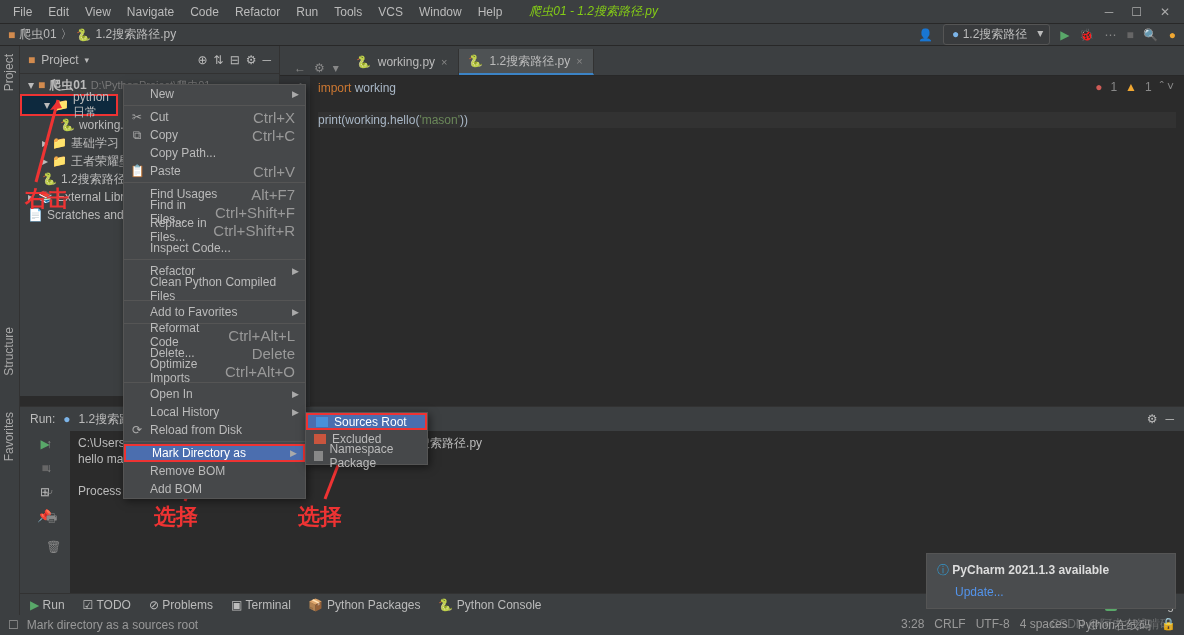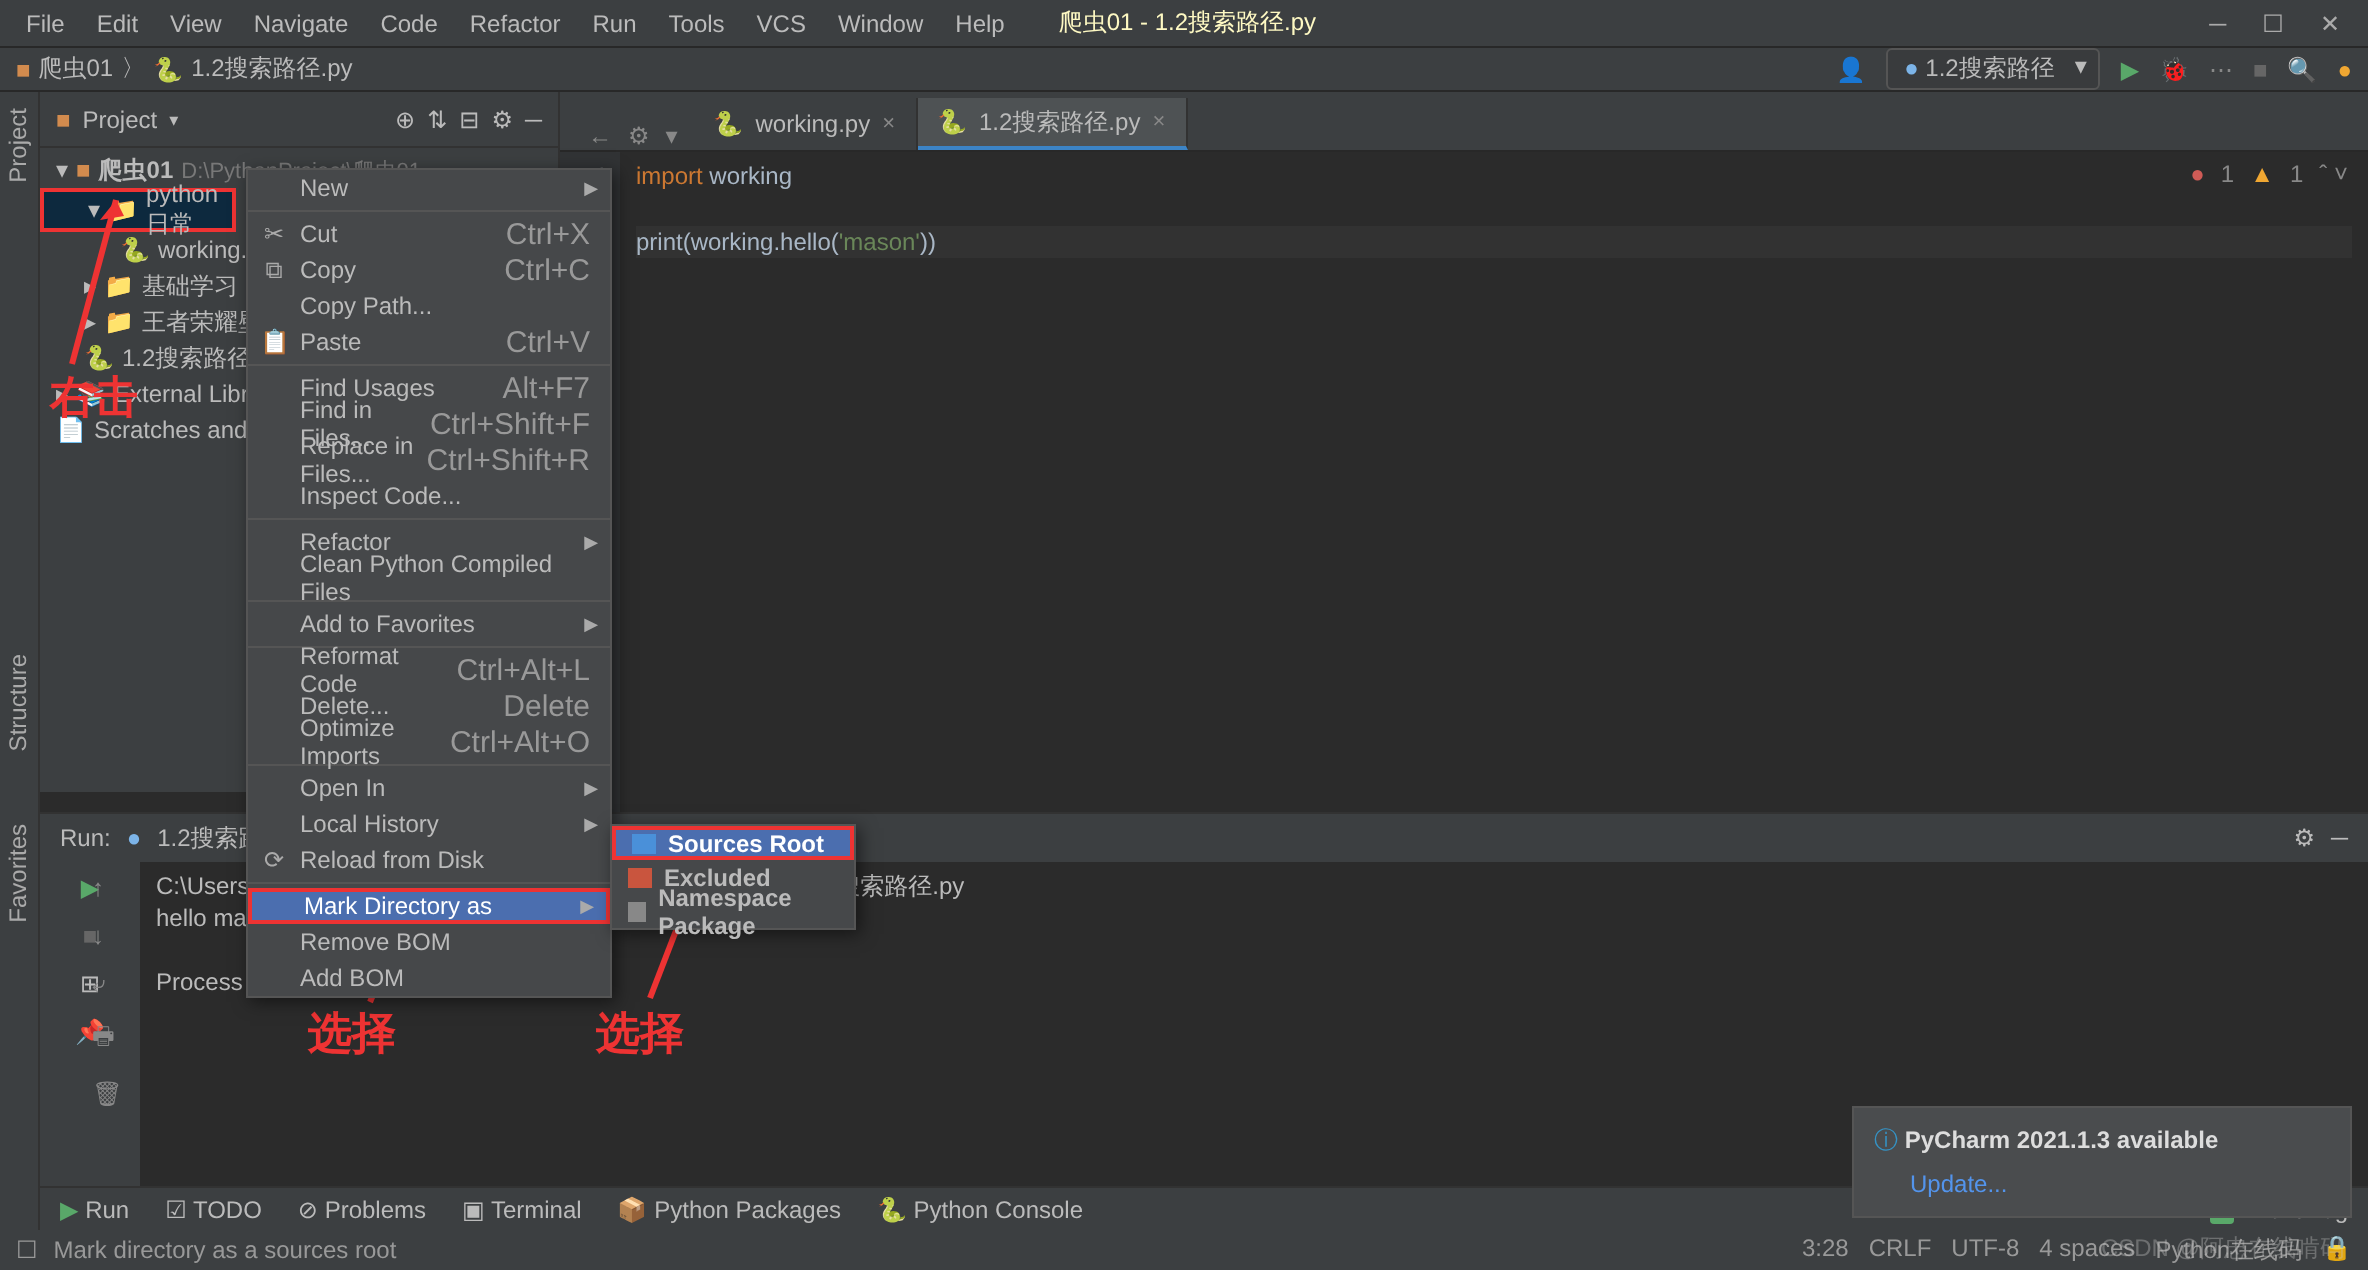--- a/index.html
+++ b/index.html
@@ -1,20 +1,20 @@
 <!DOCTYPE html>
 <html><head>
 <meta charset="utf-8">
 <style>
 * { margin: 0; padding: 0; box-sizing: border-box; font-family: "Segoe UI", Arial, sans-serif; font-size: 12px; }
 body { background: #2b2b2b; color: #bbb; width: 1184px; height: 635px; overflow: hidden; position: relative; }
 .titlebar { height: 24px; background: #3c3f41; display: flex; align-items: center; padding: 0 6px; border-bottom: 1px solid #282828; }
 .titlebar .menu { display: flex; gap: 2px; }
 .titlebar .menu span { padding: 2px 7px; cursor: pointer; }
-.titlebar .title { margin-left: 20px; color: #fef9c3; }
+.titlebar .title { margin-left: 20px; color: #84cc16; font-style: italic; }
 .titlebar .winbtns { margin-left: auto; display: flex; gap: 18px; color: #aaa; padding-right: 8px; }
 .breadcrumb { height: 22px; background: #3c3f41; display: flex; align-items: center; padding: 0 8px; gap: 4px; border-bottom: 1px solid #282828; }
 .breadcrumb .right { margin-left: auto; display: flex; align-items: center; gap: 10px; }
 .run-select { background: #393b3d; border: 1px solid #555; padding: 1px 22px 1px 8px; border-radius: 3px; position: relative; }
 .left-rail { position: absolute; left: 0; top: 46px; width: 20px; bottom: 20px; background: #3c3f41; border-right: 1px solid #323232; }
 .left-rail .vlabel { writing-mode: vertical-rl; transform: rotate(180deg); padding: 8px 2px; color: #aaa; }
 .project-panel { position: absolute; left: 20px; top: 46px; width: 260px; height: 350px; background: #3c3f41; border-right: 1px solid #323232; }
 .project-hdr { height: 28px; display: flex; align-items: center; padding: 0 8px; gap: 6px; border-bottom: 1px solid #323232; }
 .project-hdr .spacer { flex: 1; }
 .tree { padding: 2px 0; font-size: 12px; }
@@ -36,21 +36,21 @@
 .code .cur { background: #323232; display: block; }
 .insp { position: absolute; right: 10px; top: 34px; color: #888; font-size: 11px; display: flex; gap: 8px; align-items: center; }
 .ctxmenu { position: absolute; left: 123px; top: 84px; width: 183px; background: #46484a; border: 1px solid #555; box-shadow: 2px 2px 8px rgba(0,0,0,.5); z-index: 50; }
 .ctxmenu .mi { height: 18px; display: flex; align-items: center; padding: 0 10px 0 26px; position: relative; cursor: pointer; }
 .ctxmenu .mi .sc { margin-left: auto; color: #999; font-size: 15px; }
 .ctxmenu .mi .arr { position: absolute; right: 6px; color: #aaa; font-size: 9px; }
 .ctxmenu .mi .ic { position: absolute; left: 6px; width: 14px; text-align: center; color: #aaa; }
 .ctxmenu hr { border: none; border-top: 1px solid #555; margin: 2px 0; }
 .ctxmenu .mi.hl { background: #4b6eaf; color: #fff; }
 .submenu { position: absolute; left: 305px; top: 412px; width: 123px; background: #46484a; border: 1px solid #555; z-index: 51; box-shadow: 2px 2px 8px rgba(0,0,0,.5); }
-.submenu .mi { height: 17px; display: flex; align-items: center; padding: 0 8px; gap: 6px; cursor: pointer; font-weight: bold; }
+.submenu .mi { height: 17px; display: flex; align-items: center; padding: 0 8px; gap: 6px; cursor: pointer; }
 .submenu .mi.hl { background: #4b6eaf; color: #fff; }
 .run-panel { position: absolute; left: 20px; top: 406px; right: 0; bottom: 20px; background: #2b2b2b; border-top: 1px solid #323232; }
 .run-hdr { height: 24px; background: #3c3f41; display: flex; align-items: center; padding: 0 10px; gap: 8px; }
 .run-body { position: absolute; left: 50px; top: 24px; right: 0; bottom: 0; font-family: Consolas, monospace; font-size: 12px; color: #bbb; padding: 4px 8px; line-height: 16px; white-space: pre; }
 .run-tools { position: absolute; left: 0; top: 24px; width: 50px; bottom: 0; background: #3c3f41; display: flex; flex-direction: column; align-items: center; padding-top: 6px; gap: 10px; }
 .run-tools .col { display: flex; flex-direction: column; gap: 10px; }
 .toolbtns { position: absolute; bottom: 20px; left: 20px; right: 0; height: 22px; background: #3c3f41; border-top: 1px solid #323232; display: flex; align-items: center; padding: 0 10px; gap: 18px; }
 .statusbar { position: absolute; bottom: 0; left: 0; right: 0; height: 20px; background: #3c3f41; display: flex; align-items: center; padding: 0 8px; gap: 8px; font-size: 11px; color: #999; }
 .statusbar .right { margin-left: auto; display: flex; gap: 10px; }
 .notif { position: absolute; right: 8px; bottom: 26px; width: 250px; height: 56px; background: #4a4c4e; border: 1px solid #555; padding: 8px 10px; z-index: 40; }

